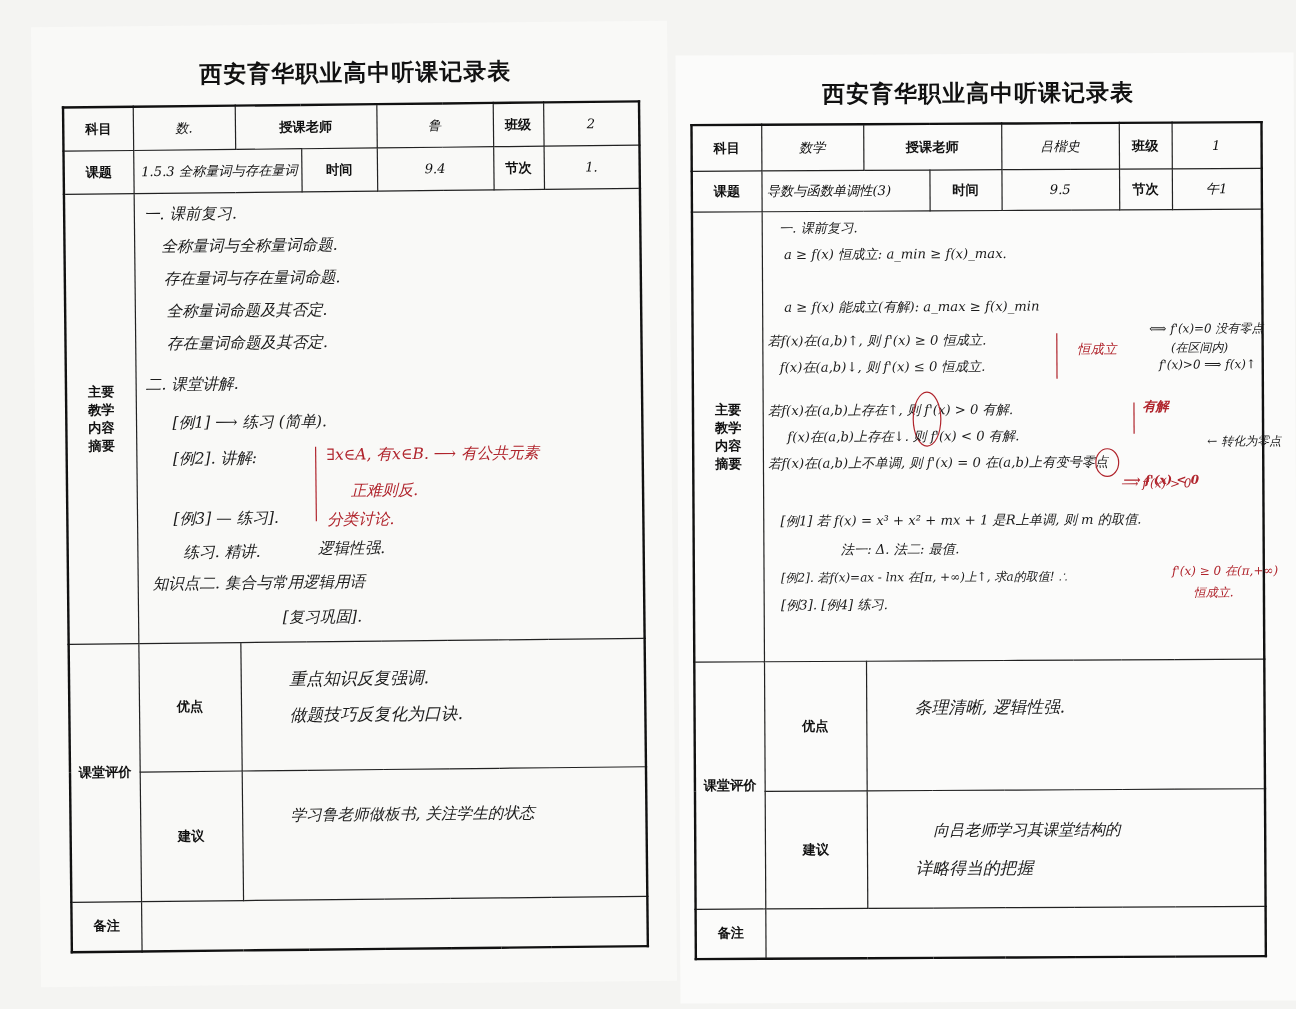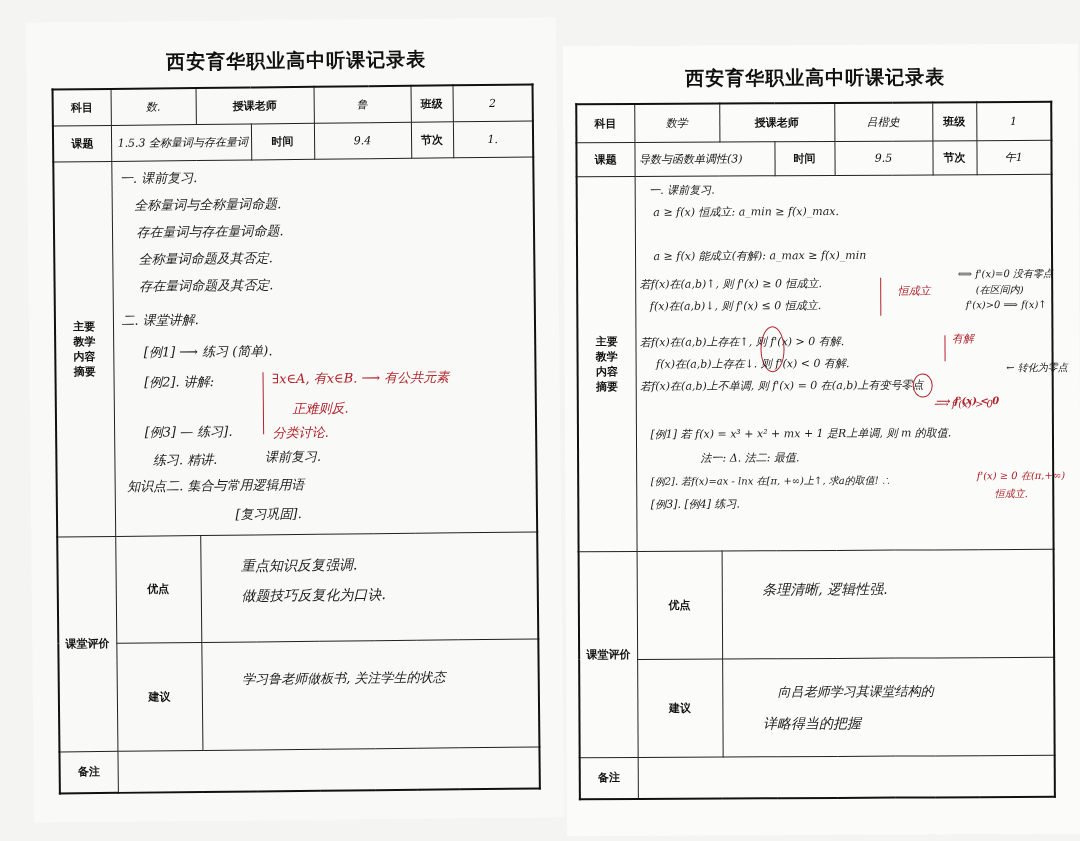--- a/index.html
+++ b/index.html
@@ -87,21 +87,21 @@
         <div class="line" style="left:26px; top:116px;">存在量词命题及其否定.</div>
         <div class="line" style="left:8px; top:150px;">二. 课堂讲解.</div>
         <div class="line" style="left:30px; top:182px;">[例1] ⟶ 练习 (简单).</div>
         <div class="line" style="left:30px; top:212px;">[例2]. 讲解:</div>
         <div class="bracket" style="left:148px; top:212px; height:62px;"></div>
         <div class="line red" style="left:158px; top:210px;">∃x∈A, 有x∈B. ⟶ 有公共元素</div>
         <div class="line red" style="left:178px; top:240px;text-align:right;">正难则反.</div>
         <div class="line" style="left:30px; top:262px;">[例3] — 练习].</div>
         <div class="line red" style="left:158px; top:264px;">分类讨论.</div>
         <div class="line" style="left:38px; top:290px;">练习. 精讲.</div>
-        <div class="line" style="left:150px; top:288px;">课前复习.</div>
+        <div class="line" style="left:150px; top:288px;">逻辑性强.</div>
         <div class="line" style="left:12px; top:316px;">知识点二. 集合与常用逻辑用语</div>
         <div class="line" style="left:120px; top:345px;">[复习巩固].</div>
       </td>
     </tr>
     <tr style="height:107px">
       <td rowspan="2" class="lbl">课堂评价</td>
       <td class="lbl">优点</td>
       <td colspan="6" class="content-cell">
         <div class="line" style="left:40px; top:22px; font-size:14px;">重点知识反复强调.</div>
         <div class="line" style="left:40px; top:52px; font-size:14px;">做题技巧反复化为口诀.</div>
@@ -166,21 +166,21 @@
         <div class="line small" style="left:4px; top:100px;">若f(x)在(a,b)↑, 则 f'(x) ≥ 0  恒成立.</div>
         <div class="line small" style="left:14px; top:122px;">f(x)在(a,b)↓, 则 f'(x) ≤ 0  恒成立.</div>
         <div class="bracket" style="left:244px; top:102px; height:38px;"></div>
         <div class="line red small" style="left:262px; top:108px;">恒成立</div>
         <div class="line small" style="left:322px; top:92px; font-size:10px;">⟺ f'(x)=0 没有零点</div>
         <div class="line small" style="left:340px; top:108px; font-size:10px;">(在区间内)</div>
         <div class="line small" style="left:330px; top:124px; font-size:10px;">f'(x)&gt;0 ⟹ f(x)↑</div>
         <div class="line small" style="left:4px; top:158px;">若f(x)在(a,b)上存在↑, 则 f'(x) &gt; 0 有解.</div>
         <div class="circle" style="left:124px; top:150px; width:22px; height:44px;"></div>
         <div class="bracket" style="left:308px; top:160px; height:26px;"></div>
-        <div class="line red small" style="left:316px; top:156px;">有解</div>
+        <div class="line red small" style="left:316px; top:156px;font-weight:bold;">有解</div>
         <div class="line small" style="left:20px; top:180px;">f(x)在(a,b)上存在↓. 则 f'(x) &lt; 0 有解.</div>
         <div class="line red small" style="left:298px; top:180px; font-size:10px;margin-top:43px;">⟶ f'(x) &gt; 0</div>
         <div class="line small" style="left:370px; top:186px; font-size:10px;">← 转化为零点</div>
         <div class="line small" style="left:4px; top:202px;">若f(x)在(a,b)上不单调, 则 f'(x) = 0 在(a,b)上有变号零点</div>
         <div class="circle" style="left:276px; top:198px; width:18px; height:22px;"></div>
         <div class="line red small" style="left:300px; top:220px; font-size:10px;font-weight:bold;">⟶ f'(x) &lt; 0</div>
         <div class="line small" style="left:14px; top:250px;">[例1] 若 f(x) = x³ + x² + mx + 1 是R上单调, 则 m 的取值.</div>
         <div class="line small" style="left:64px; top:274px;text-align:center;">法一: Δ.    法二: 最值.</div>
         <div class="line small" style="left:14px; top:298px; font-size:10px;">[例2]. 若f(x)=ax - lnx 在[π, +∞)上↑, 求a的取值!  ∴</div>
         <div class="line red small" style="left:340px; top:294px; font-size:10px;">f'(x) ≥ 0 在(π,+∞)</div>

